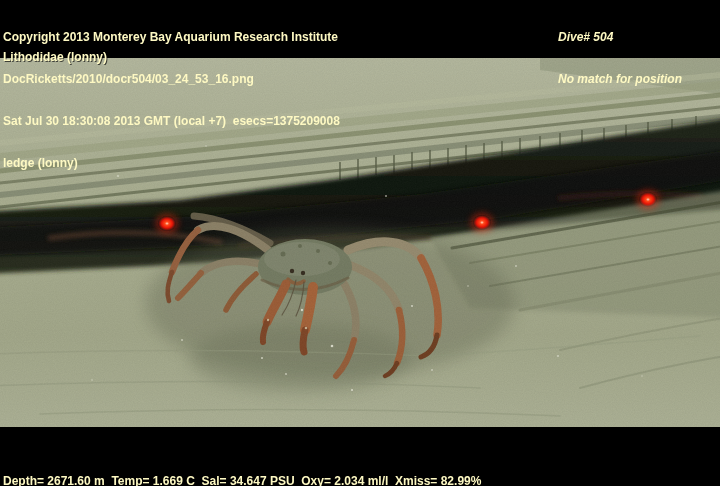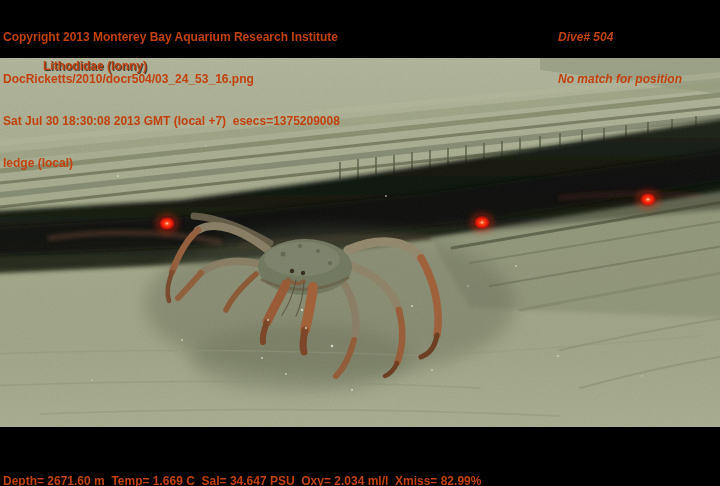--- a/index.html
+++ b/index.html
@@ -9,26 +9,26 @@
   }
   .photo{position:absolute;left:0;top:58px;width:720px;height:369px;display:block;z-index:1;}
   .laser{
     position:absolute;width:18px;height:15px;margin-left:-9px;margin-top:-7px;border-radius:50%;z-index:2;
     background:radial-gradient(ellipse at center,#ffd9c0 0%,#ff4a1a 16%,#e81507 42%,rgba(195,22,8,0.45) 62%,rgba(150,10,5,0) 78%);
     box-shadow:0 0 7px 2px rgba(255,40,10,0.45);
   }
   .topbar{position:absolute;left:0;top:0;width:720px;height:58px;background:#000;z-index:3;}
   .bottombar{position:absolute;left:0;top:427px;width:720px;height:59px;background:#000;z-index:3;}
   .hud{
-    position:absolute;z-index:4;color:#c2410c;font-size:12px;font-weight:bold;
+    position:absolute;z-index:4;color:#fef9c3;font-size:12px;font-weight:bold;
     line-height:14px;white-space:pre;letter-spacing:0;
   }
   .tl{left:3px;top:2px;}
   .tr{left:558px;top:2px;font-style:italic;}
-  .line5{left:3px;top:59px;text-shadow:1px 1px 0 rgba(0,0,0,0.65);margin-left:40px;}
+  .line5{left:3px;top:50px;text-shadow:1px 1px 0 rgba(0,0,0,0.65);}
   .telemetry{left:3px;top:474px;}
 </style>
 </head>
 <body>
 
 <div class="stage">
 
   <svg class="photo" viewBox="0 0 720 369" width="720" height="369" xmlns="http://www.w3.org/2000/svg">
     <defs>
       <linearGradient id="gSed" x1="0" y1="0" x2="0" y2="1">
@@ -191,21 +191,21 @@
     <rect x="0" y="0" width="720" height="369" filter="url(#noiseW)" opacity="0.08"></rect>
   </svg>
 
   <div class="topbar"></div>
   <div class="bottombar"></div>
 
   <div class="hud tl">
     <div>Copyright 2013 Monterey Bay Aquarium Research Institute</div>
     <div>DocRicketts/2010/docr504/03_24_53_16.png</div>
     <div>Sat Jul 30 18:30:08 2013 GMT (local +7)  esecs=1375209008</div>
-    <div>ledge (local)</div>
+    <div>ledge (lonny)</div>
   </div>
   <div class="hud line5">Lithodidae (lonny)</div>
 
   <div class="hud tr">
     <div>Dive# 504</div>
     <div>No match for position</div>
   </div>
 
   <div class="hud telemetry">Depth= 2671.60 m  Temp= 1.669 C  Sal= 34.647 PSU  Oxy= 2.034 ml/l  Xmiss= 82.99%</div>
 <div class="laser" style="left: 167px; top: 223px;"></div>

